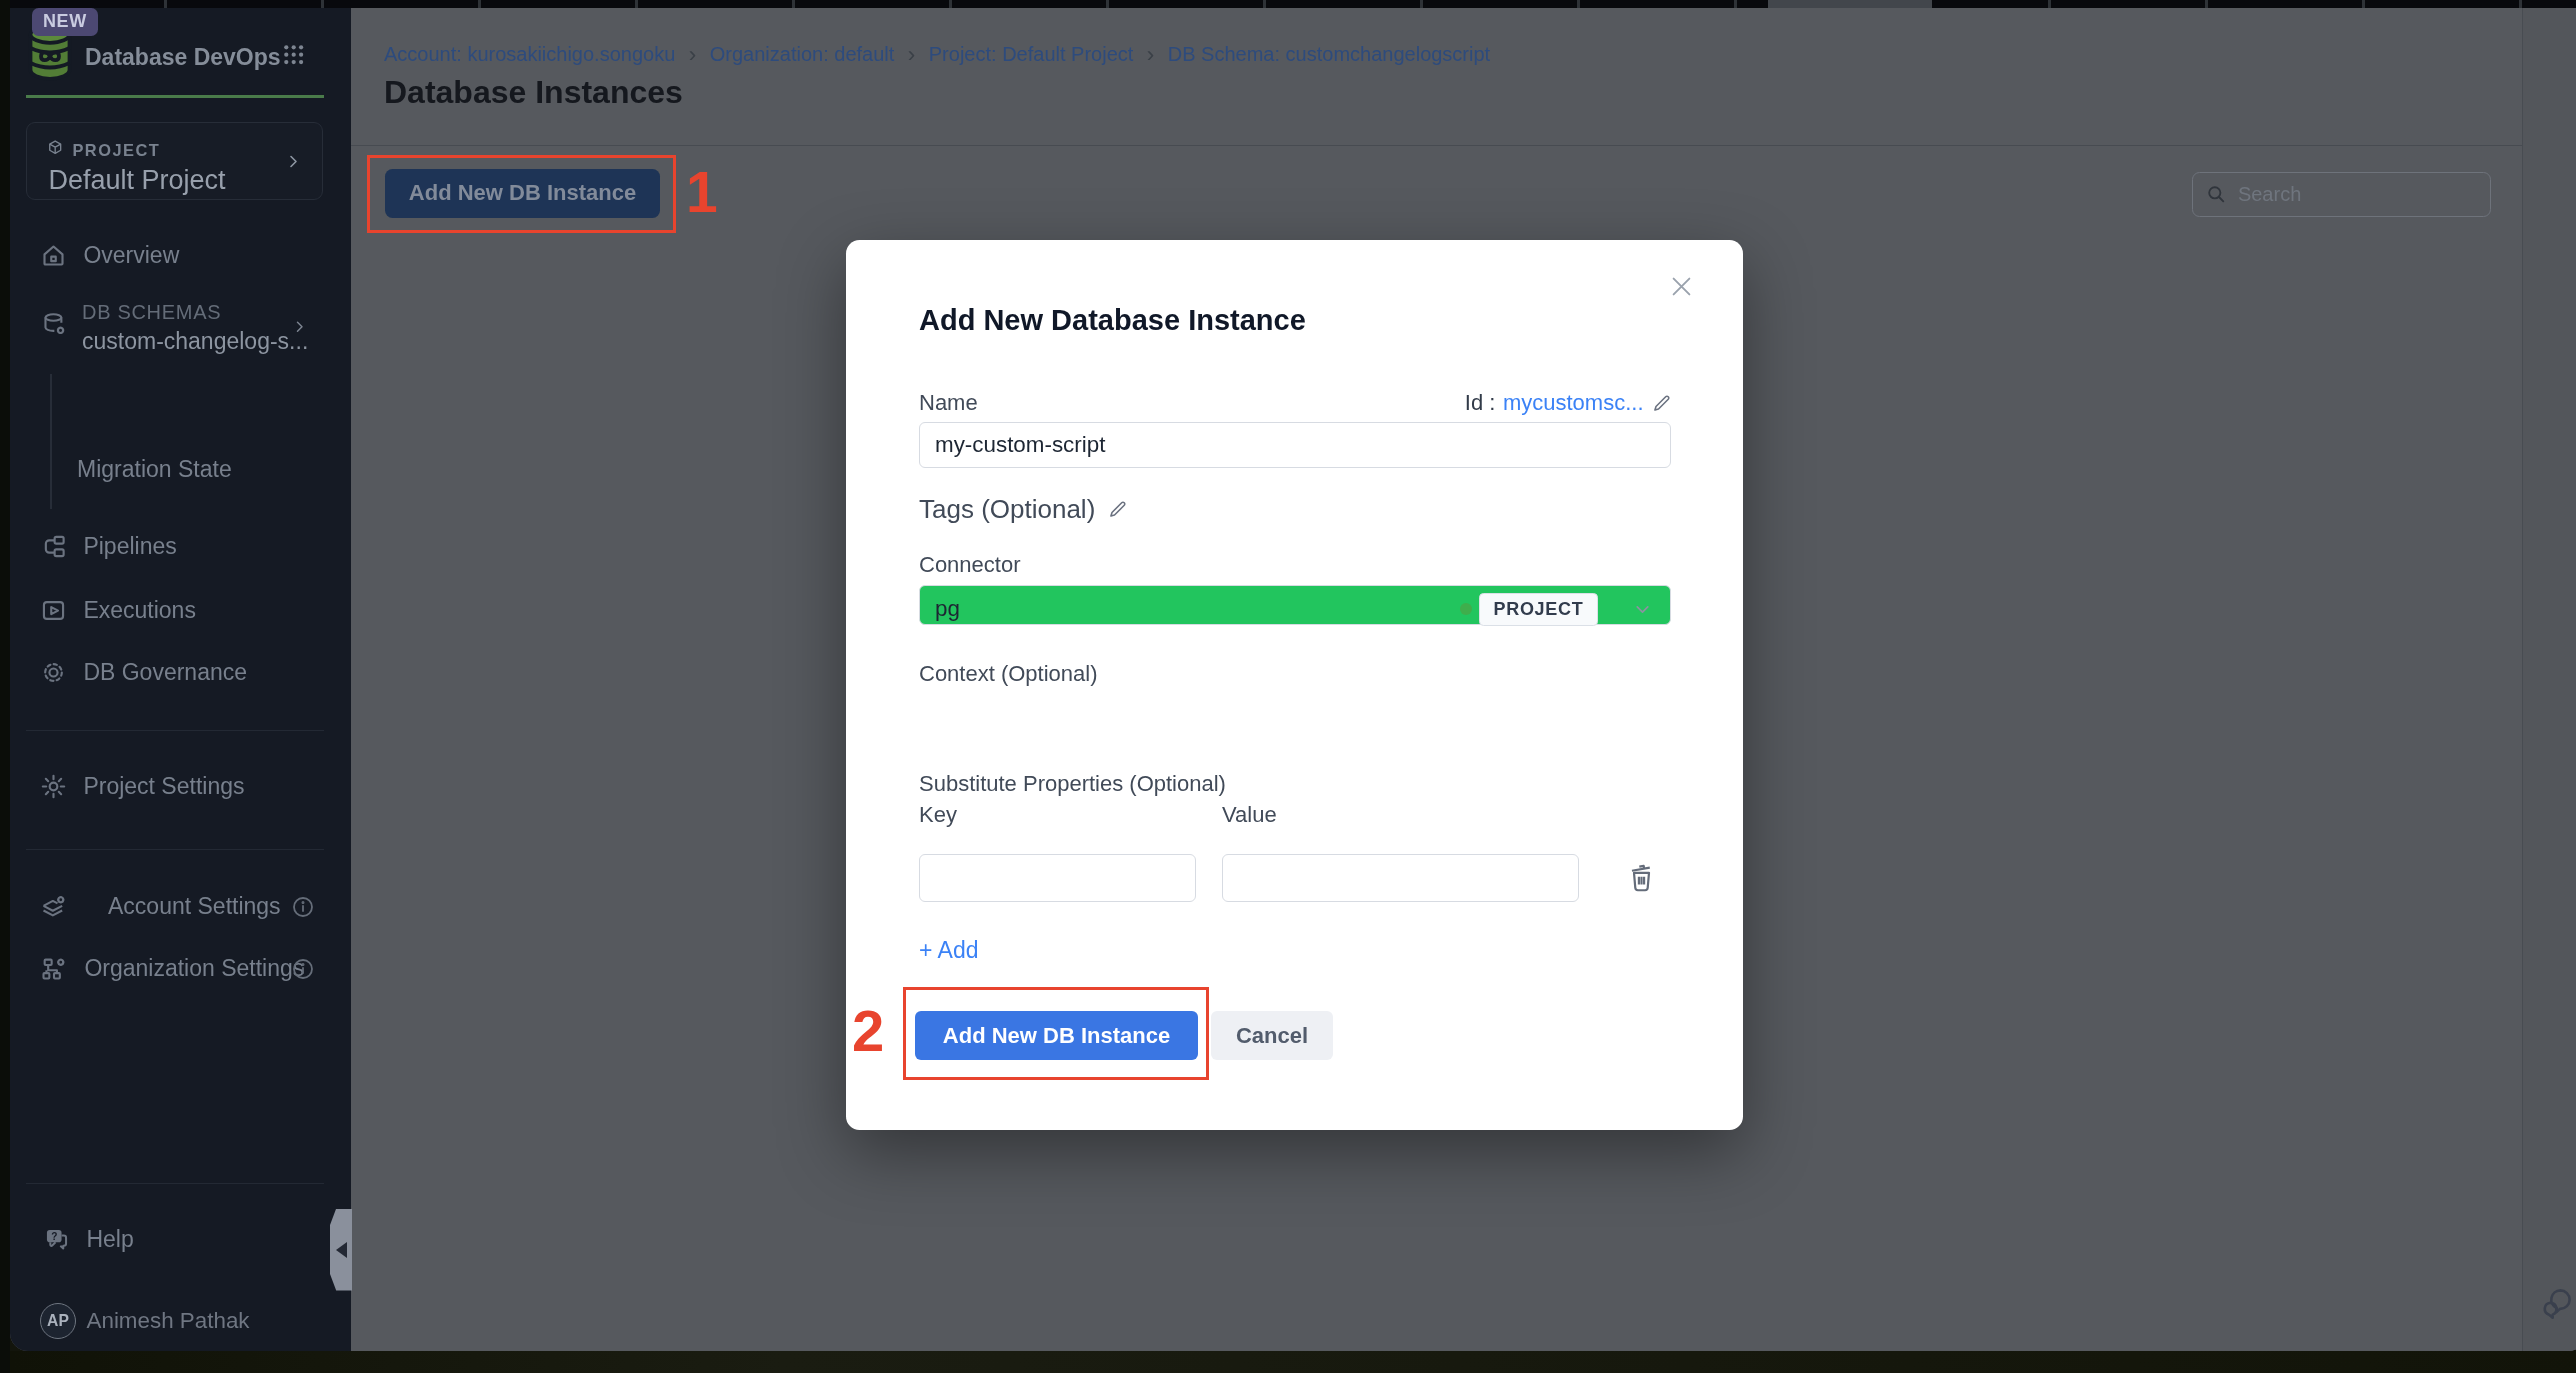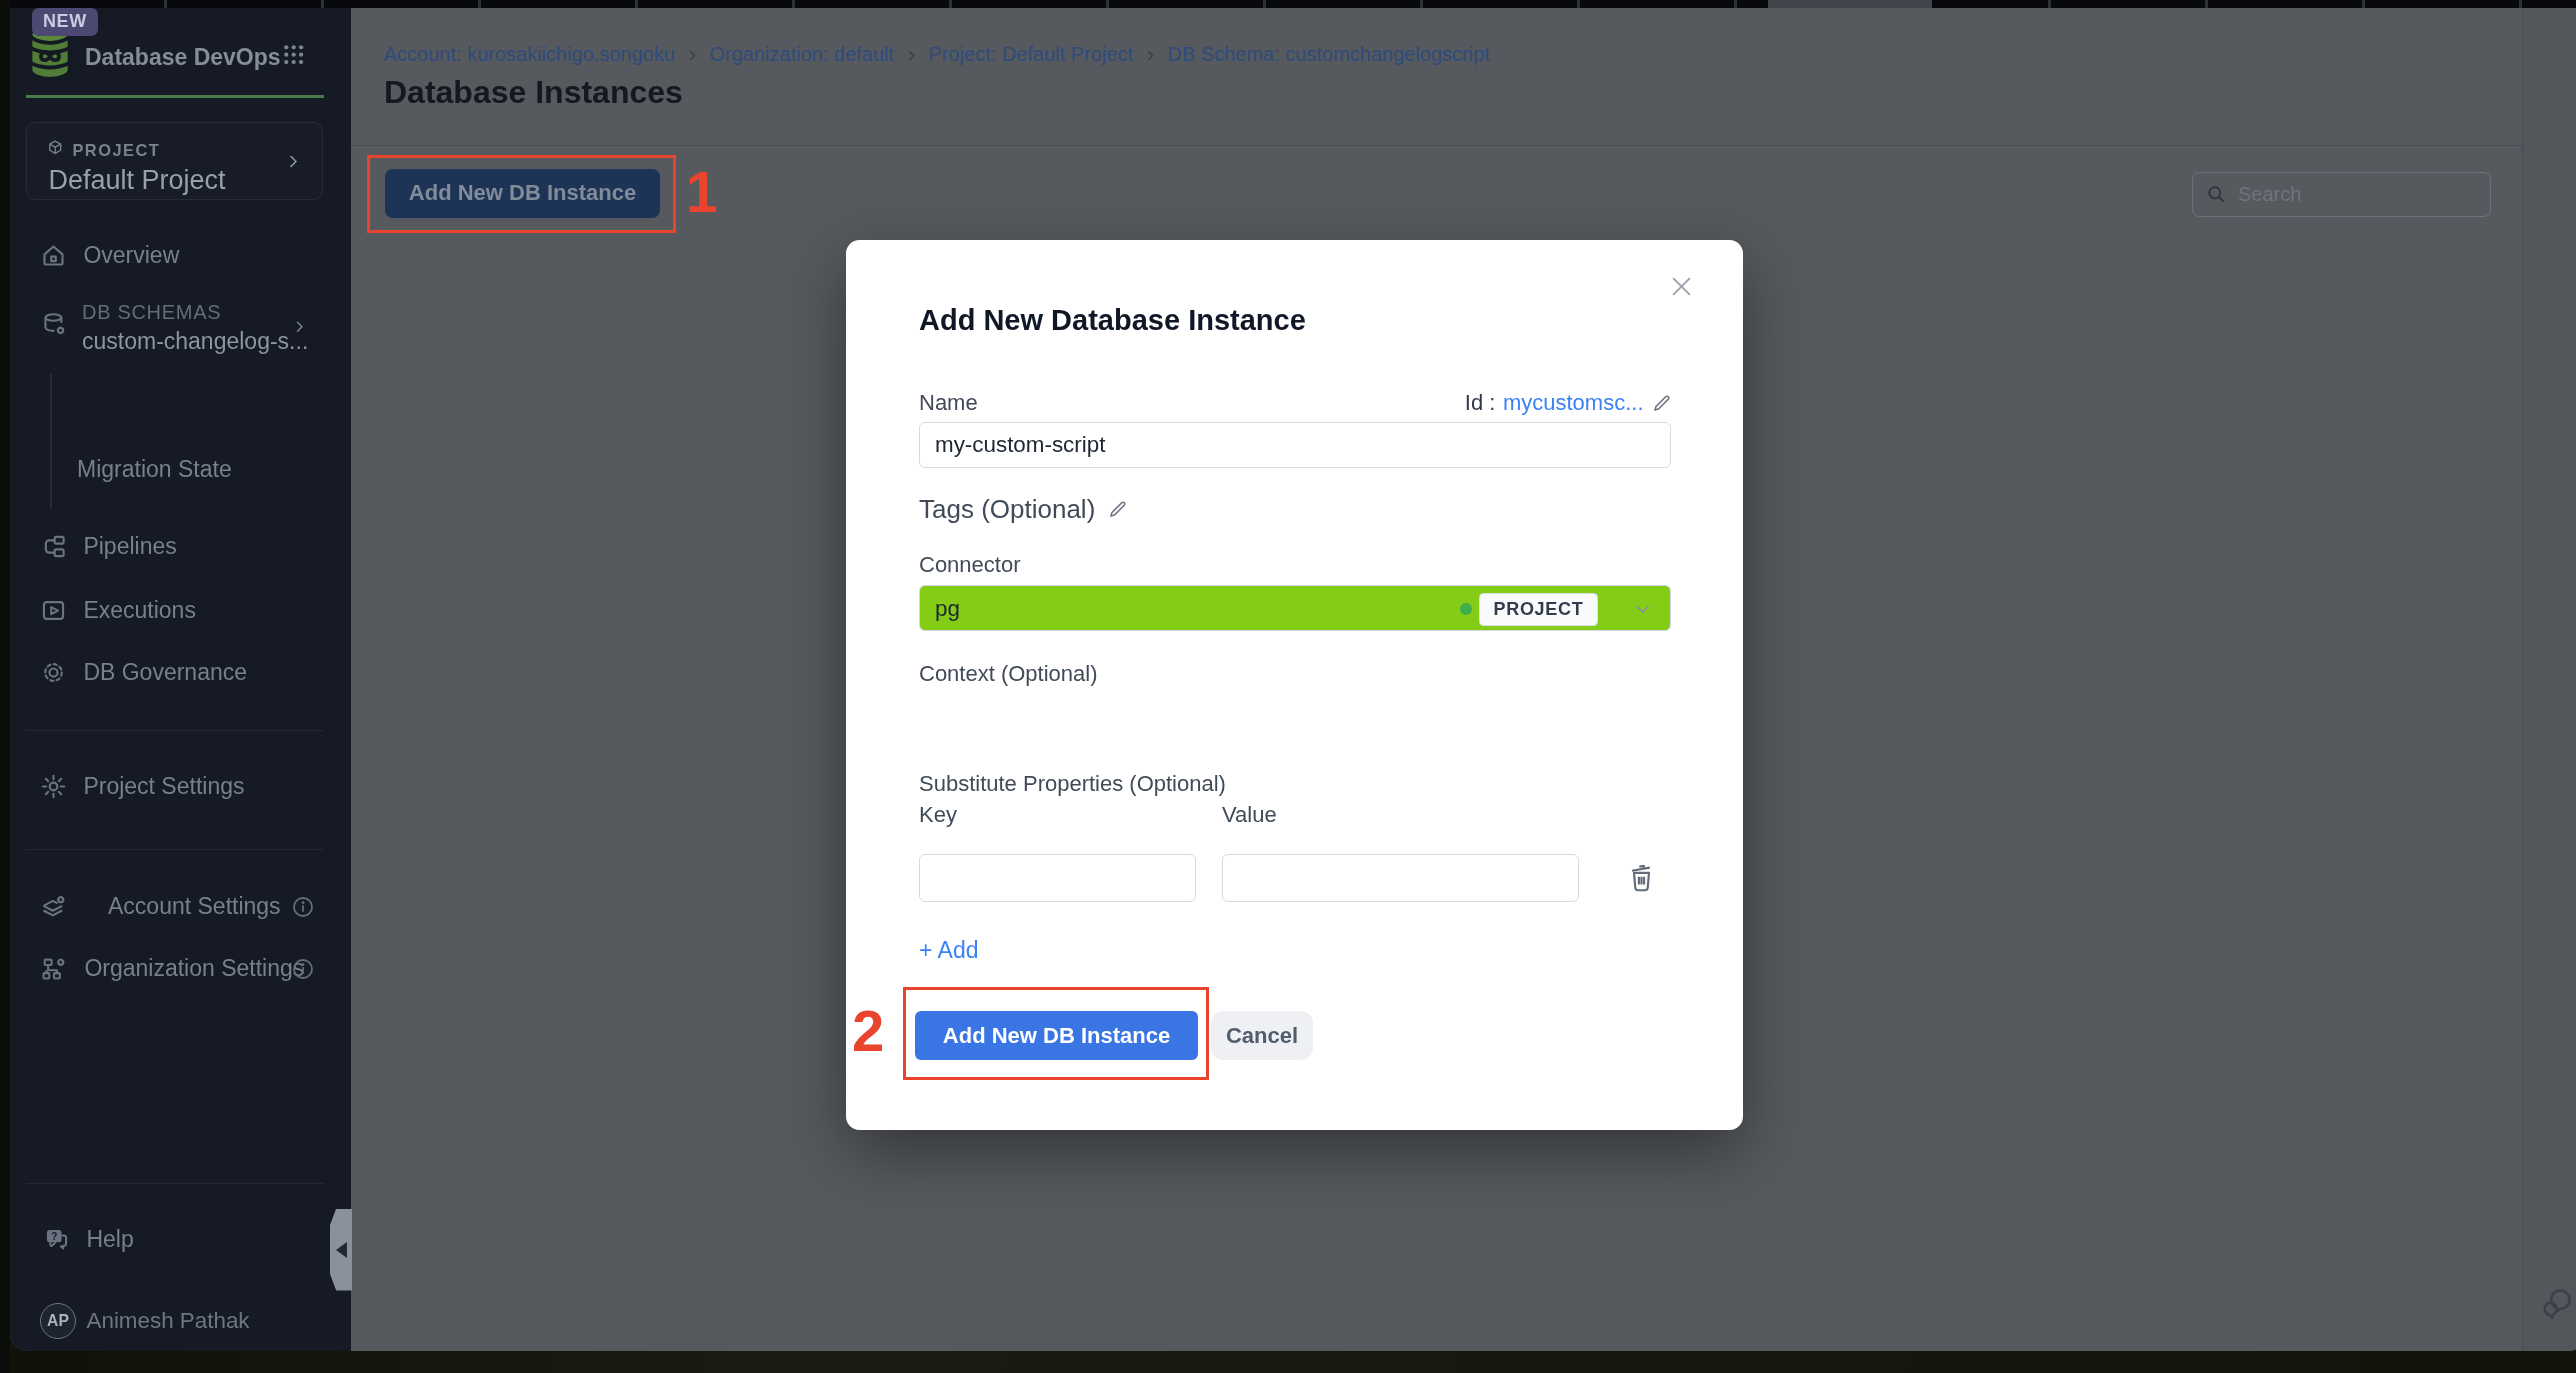--- a/index.html
+++ b/index.html
@@ -98,37 +98,37 @@
   .m-title { position:absolute; left:73px; top:64px; font-size:29px; font-weight:bold; color:#101828; }
   .m-label { position:absolute; font-size:22px; color:#414a58; }
   .id-row { position:absolute; right:71px; top:150px; display:flex; align-items:center; gap:7.5px; font-size:22px; }
   .id-row .idlab { color:#323b49; }
   .id-row a { color:#3b82f6; text-decoration:none; cursor:pointer; }
   .id-row .pen, .tags-row .pen { color:#6b7280; display:flex; cursor:pointer; }
   .m-input { position:absolute; height:46px; border:1.5px solid #d7dbe2; border-radius:6px; font-size:22.4px;
     color:#1d2633; padding:0 15px; font-family:inherit; outline:none; background:#fff; width:752px; left:73px; }
   .tags-row { position:absolute; left:73px; top:254px; display:flex; align-items:center; gap:12px;
     font-size:26px; color:#414a58; }
-  .m-select { position:absolute; left:73px; top:345px; width:752px; height:46px; border:1.5px solid #d7dbe2;
-    border-radius:6px; cursor:pointer; background:#84cc16; }
+  .m-select { position:absolute; left:73px; top:345px; width:752px; height:40px; border:1.5px solid #d7dbe2;
+    border-radius:6px; cursor:pointer; background:#22c55e; }
   .m-select .val { position:absolute; left:15px; top:9.7px; font-size:22.4px; color:#1d2633; }
   .m-select .dot { position:absolute; left:540px; top:17px; width:12px; height:12px; border-radius:50%;
     background:#3fae4c; }
   .m-select .badge { position:absolute; left:559px; top:6.7px; height:33px; padding:0 13.5px; background:#f8fafc;
     border:1.5px solid #dbe0e7; border-radius:4.5px; font-size:18px; font-weight:bold; letter-spacing:0.7px;
     color:#323c4d; display:flex; align-items:center; }
   .m-select .chev { position:absolute; left:712px; top:12.7px; color:#8b93a0; display:flex; }
   .kv-input { position:absolute; height:48px; border:1.5px solid #d7dbe2; border-radius:6px; font-size:22.4px;
     color:#1d2633; padding:0 13.5px; font-family:inherit; outline:none; }
   .trash { position:absolute; left:780px; top:620px; color:#646c7a; cursor:pointer; }
   .add-link { position:absolute; left:73px; top:697px; font-size:23px; color:#3b82f6; text-decoration:none; cursor:pointer; }
   .m-submit { position:absolute; left:69px; top:771px; width:283px; height:49px; background:#3a76e3; color:#fff;
     font-size:22px; font-weight:bold; border:none; border-radius:6px; cursor:pointer; }
-  .m-cancel { position:absolute; left:365px; top:771px; width:102px; height:49px; background:#eef0f4; color:#525c6c;
-    font-size:22px; font-weight:bold; border:none; border-radius:12px; cursor:pointer; }
+  .m-cancel { position:absolute; left:365px; top:771px; width:122px; height:49px; background:#eef0f4; color:#525c6c;
+    font-size:22px; font-weight:bold; border:none; border-radius:6px; cursor:pointer; }
   #anno2-box { left:893px; top:987px; width:306px; height:93px; }
   #anno2-num { left:842px; top:997px; font-size:58px; }
 
   .bottom-strip { position:absolute; left:0; top:1351px; width:2576px; height:22.4px;
     background:linear-gradient(90deg,#101207,#1a1c11 30%,#121409); }
 </style>
 </head>
 <body>
 
 <div id="stage">

